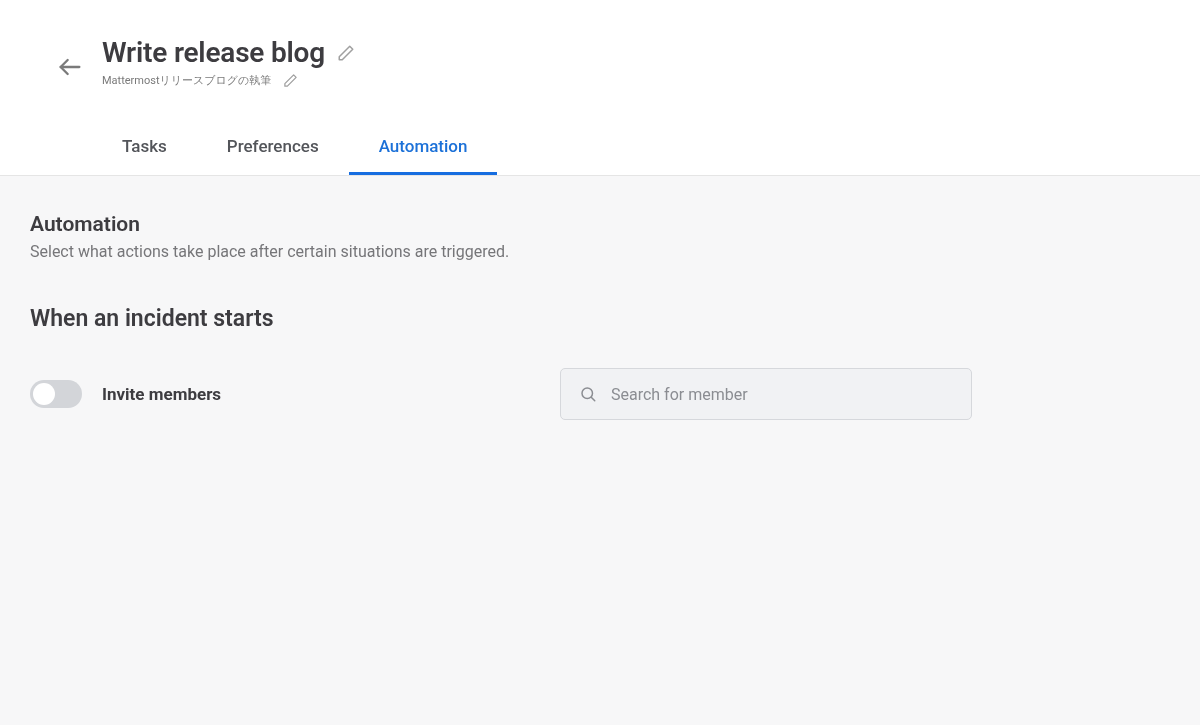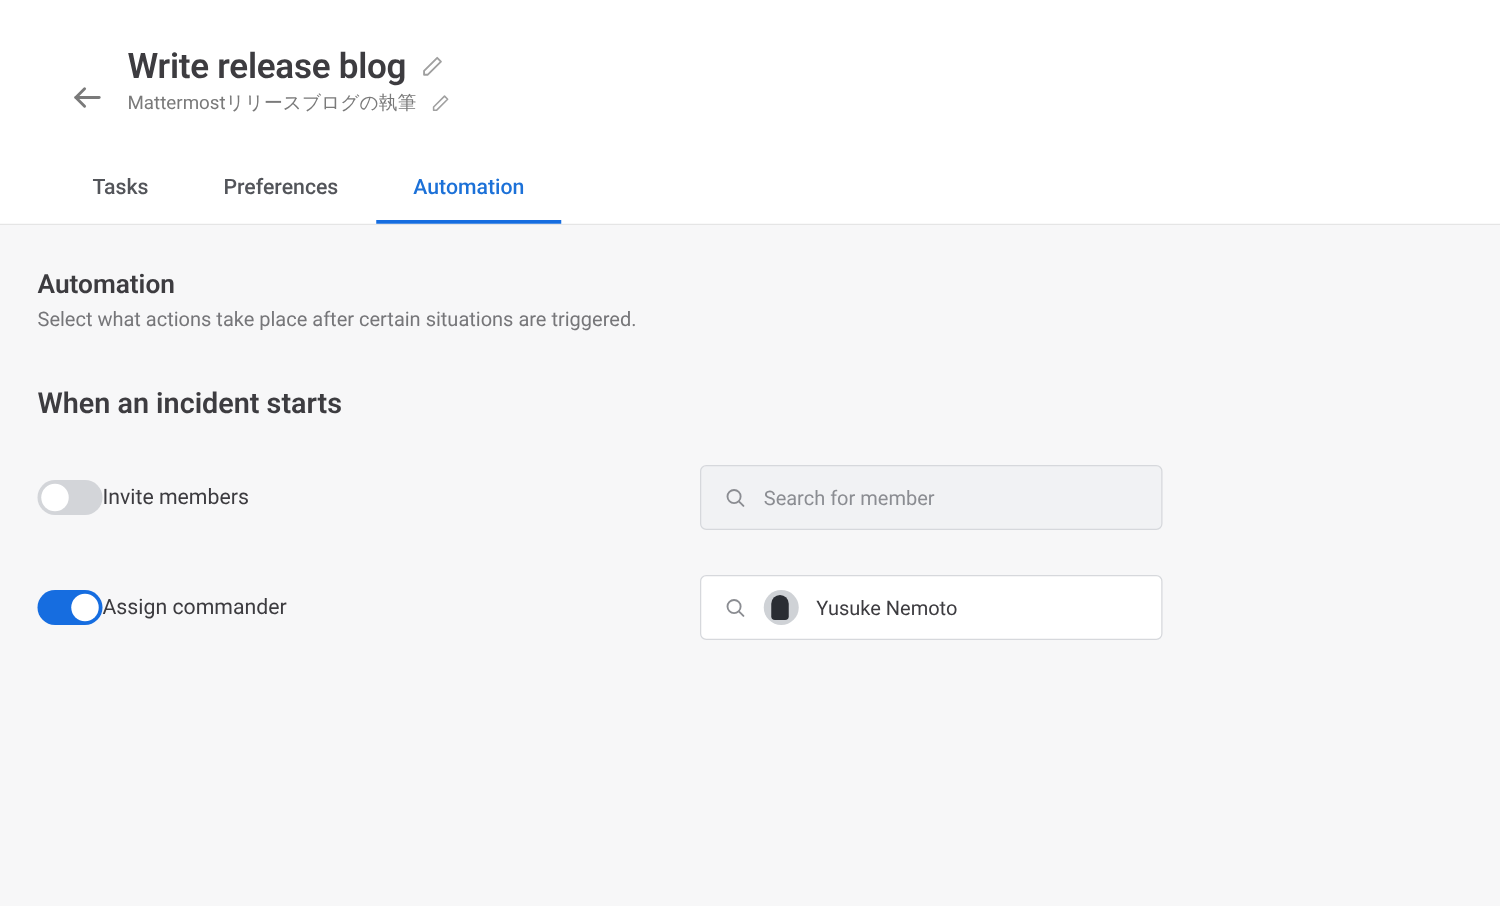--- a/index.html
+++ b/index.html
@@ -8,52 +8,52 @@
     background: #ffffff;
     color: #3d3c40;
     width: 1200px;
     height: 725px;
     overflow: hidden;
   }
 
   
   .header {
     display: flex;
-    align-items: flex-end;
+    align-items: center;
     padding: 36px 30px 0 56px;
     gap: 18px;
   }
   .back-arrow {
     width: 28px;
     height: 28px;
     margin-top: 10px;
     cursor: pointer;
     color: #7a7a7a;
     flex-shrink: 0;
   }
   .title-block { display: flex; flex-direction: column; gap: 4px; }
   .title-row, .subtitle-row { display: flex; align-items: center; gap: 12px; }
   .title {
     font-size: 28px;
     font-weight: 600;
     color: #3d3c40;
     letter-spacing: -0.2px;
   }
   .subtitle {
-    font-size: 15px;
+    font-size: 11px;
     color: #7a7a7a;
   }
   .edit-icon { width: 18px; height: 18px; color: #a0a0a0; cursor: pointer; }
   .edit-icon.small { width: 15px; height: 15px; }
 
   
   .tabs {
     display: flex;
     gap: 0;
-    padding-left: 44px;
+    padding-left: 92px;
     margin-top: 34px;
     border-bottom: 1px solid #e5e5e5;
   }
   .tab {
     padding: 14px 30px 16px 30px;
     font-size: 17px;
     font-weight: 500;
     color: #53555a;
     cursor: pointer;
     border-bottom: 3px solid transparent;
@@ -88,22 +88,24 @@
 
   
   .setting-row {
     display: flex;
     align-items: center;
     margin-top: 36px;
   }
   .setting-left {
     display: flex;
     align-items: center;
+    gap: 20px;
     width: 530px;
     flex-shrink: 0;
+    font-weight: bold;
   }
   .setting-label {
     font-size: 17px;
     color: #3d3c40;
   }
 
   
   .toggle {
     width: 52px;
     height: 28px;
@@ -120,21 +122,21 @@
     width: 22px;
     height: 22px;
     border-radius: 50%;
     background: #ffffff;
   }
   .toggle.off .toggle-knob { left: 3px; }
   .toggle.on  .toggle-knob { right: 3px; }
 
   
   .select-box {
-    width: 370px;
+    width: 412px;
     height: 52px;
     border: 1px solid #d6d8dc;
     border-radius: 5px;
     display: flex;
     align-items: center;
     padding: 0 18px;
     gap: 14px;
     font-size: 16px;
   }
   .select-box.disabled {
@@ -223,31 +225,13 @@
       <span class="search-icon">
         <svg viewBox="0 0 24 24" fill="none" stroke="currentColor" stroke-width="2" stroke-linecap="round" stroke-linejoin="round">
             <circle cx="11" cy="11" r="7"></circle>
             <line x1="21" y1="21" x2="16.65" y2="16.65"></line>
           </svg>
       </span>
       <span class="select-placeholder">Search for member</span>
     </div>
   </div>
 
-  <div class="setting-row">
-    <div class="setting-left">
-      <div class="toggle on">
-        <div class="toggle-knob"></div>
-      </div>
-      <span class="setting-label">Assign commander</span>
-    </div>
-    <div class="select-box enabled">
-      <span class="search-icon">
-        <svg viewBox="0 0 24 24" fill="none" stroke="currentColor" stroke-width="2" stroke-linecap="round" stroke-linejoin="round">
-            <circle cx="11" cy="11" r="7"></circle>
-            <line x1="21" y1="21" x2="16.65" y2="16.65"></line>
-          </svg>
-      </span>
-      <span class="avatar"></span>
-      <span class="select-value">Yusuke Nemoto</span>
-    </div>
-  </div>
 </div>
 
 </body></html>

